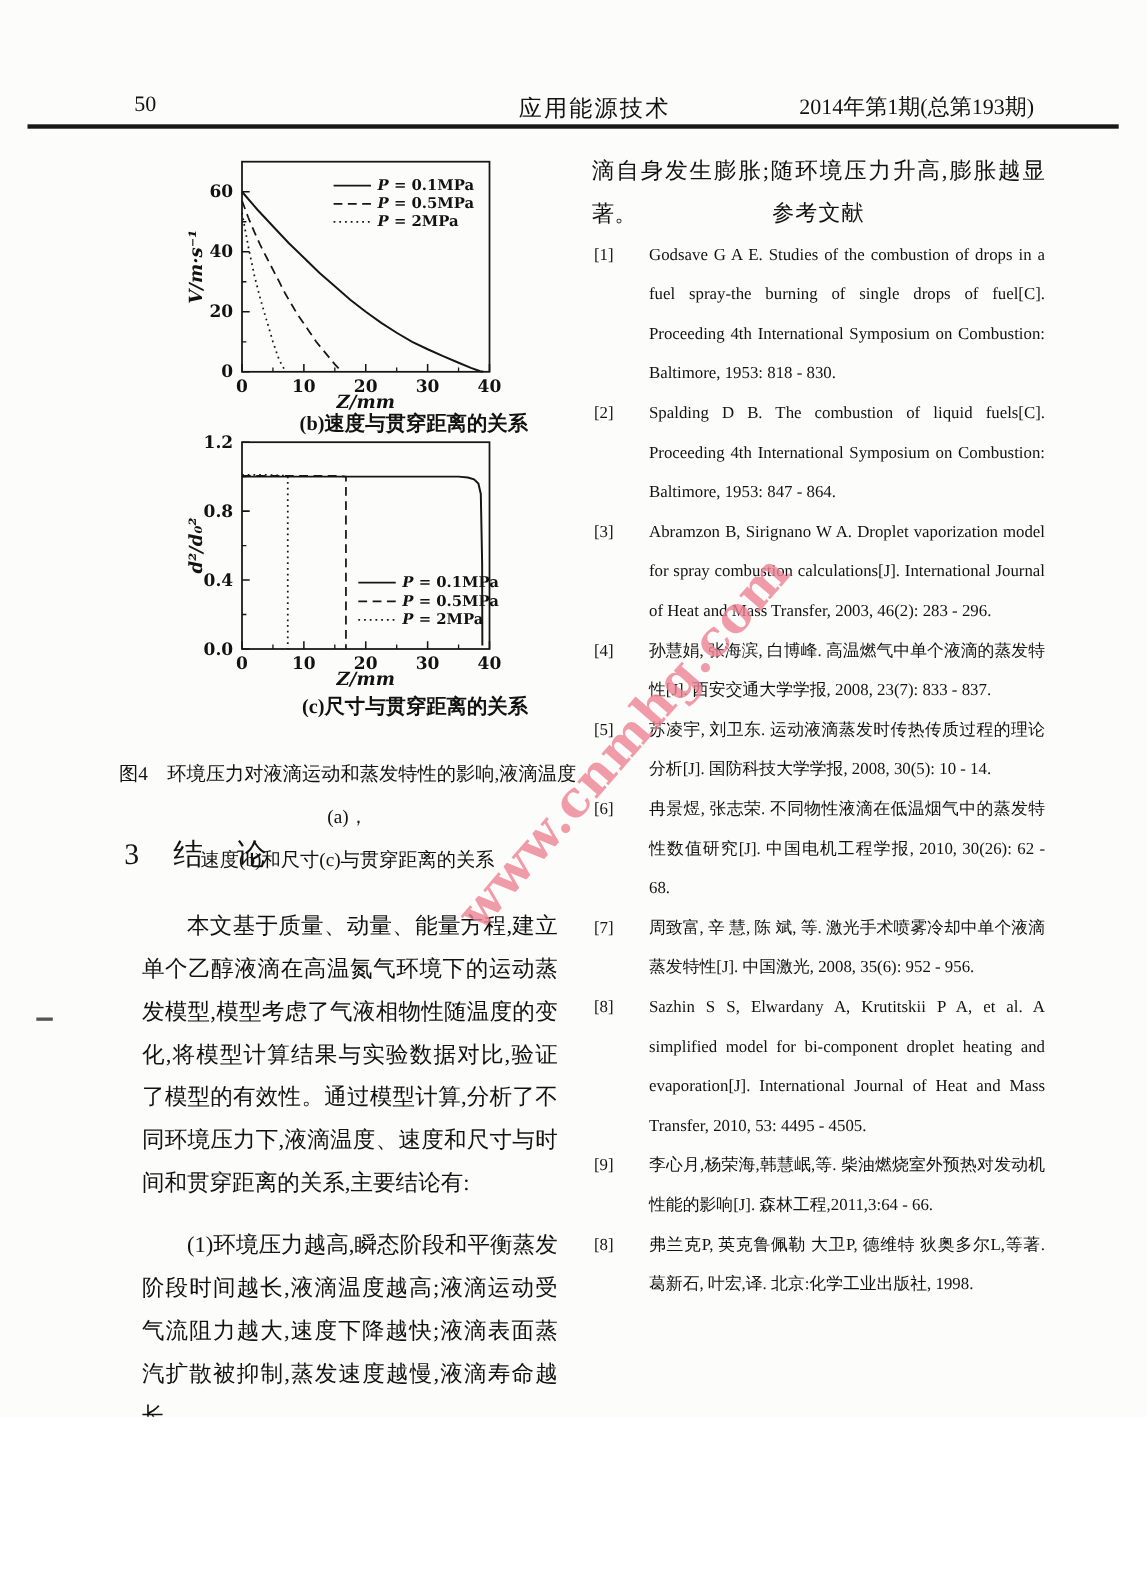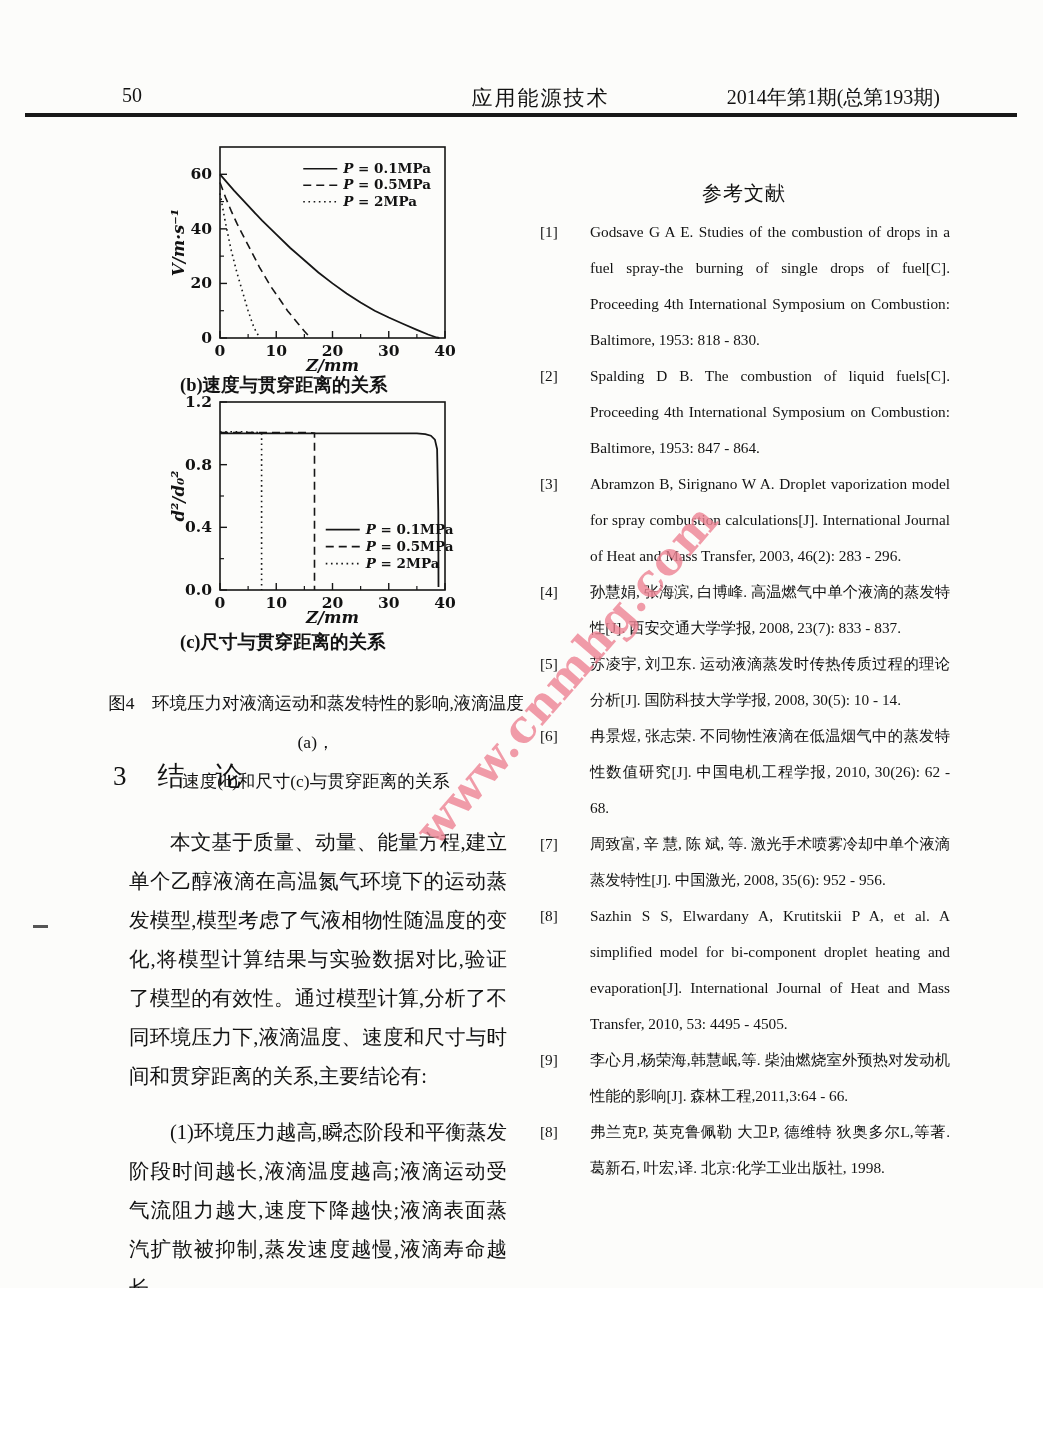--- a/index.html
+++ b/index.html
@@ -9,21 +9,21 @@
   .pagenum{position:absolute;left:122px;top:84px;font-size:20px}
   .jtitle{position:absolute;left:19px;top:84px;width:1043px;text-align:center;font-size:21px;letter-spacing:2px}
   .issue{position:absolute;top:84px;right:103px;font-size:20px}
   .hrule{position:absolute;left:25px;top:113px;width:992px;height:4px;background:#181818}
   
   .chart{position:absolute}
   svg text{fill:#121212}
   .tick{font:700 15.5px "DejaVu Serif",serif}
   .axl{font:italic 700 16.5px "DejaVu Serif",serif}
   .lgd{font:700 13.5px "DejaVu Serif",serif}
-  .chart-cap{position:absolute;left:180px;width:300px;text-align:left;
+  .chart-cap{position:absolute;left:180px;width:300px;text-align:right;
              font-weight:700;font-size:18.5px;white-space:nowrap}
   .figcap{position:absolute;left:104px;top:684px;width:424px;text-align:center;
           font-weight:400;font-size:17.5px;line-height:39px}
   
   .sechead{position:absolute;left:113px;top:758px;font-size:27px;letter-spacing:2px}
   .paras{position:absolute;left:112px;top:806px;width:412px}
   .paras p{margin:17px;text-indent:2em;font-size:20.5px;line-height:39px;text-align:justify}
   
   .lead{position:absolute;left:538px;top:137px;width:412px;font-size:20.5px;line-height:39px;text-align:justify}
   .refhead{position:absolute;left:538px;top:180px;width:412px;text-align:center;
@@ -135,20 +135,21 @@
     <div>速度(b)和尺寸(c)与贯穿距离的关系</div>
   </div>
 
   <div class="sechead">3　结　论</div>
   <div class="paras">
     <p>本文基于质量、动量、能量方程,建立单个乙醇液滴在高温氮气环境下的运动蒸发模型,模型考虑了气液相物性随温度的变化,将模型计算结果与实验数据对比,验证了模型的有效性。通过模型计算,分析了不同环境压力下,液滴温度、速度和尺寸与时间和贯穿距离的关系,主要结论有:</p>
     <p>(1)环境压力越高,瞬态阶段和平衡蒸发阶段时间越长,液滴温度越高;液滴运动受气流阻力越大,速度下降越快;液滴表面蒸汽扩散被抑制,蒸发速度越慢,液滴寿命越长。</p>
     <p>(3)瞬态加热阶段,由于液滴温度迅速上升,液</p>
   </div>
 
+  <div class="lead">滴自身发生膨胀;随环境压力升高,膨胀越显著。</div>
   <div class="refhead">参考文献</div>
 
   <div class="refs">
     <div class="ref">
       <span class="ref-num">[1]</span>
       <div class="ref-text">Godsave G A E. Studies of the combustion of drops in a fuel spray-the burning of single drops of fuel[C]. Proceeding 4th International Symposium on Combustion: Baltimore, 1953: 818 - 830.</div>
     </div>
     <div class="ref">
       <span class="ref-num">[2]</span>
       <div class="ref-text">Spalding D B. The combustion of liquid fuels[C]. Proceeding 4th International Symposium on Combustion: Baltimore, 1953: 847 - 864.</div>

